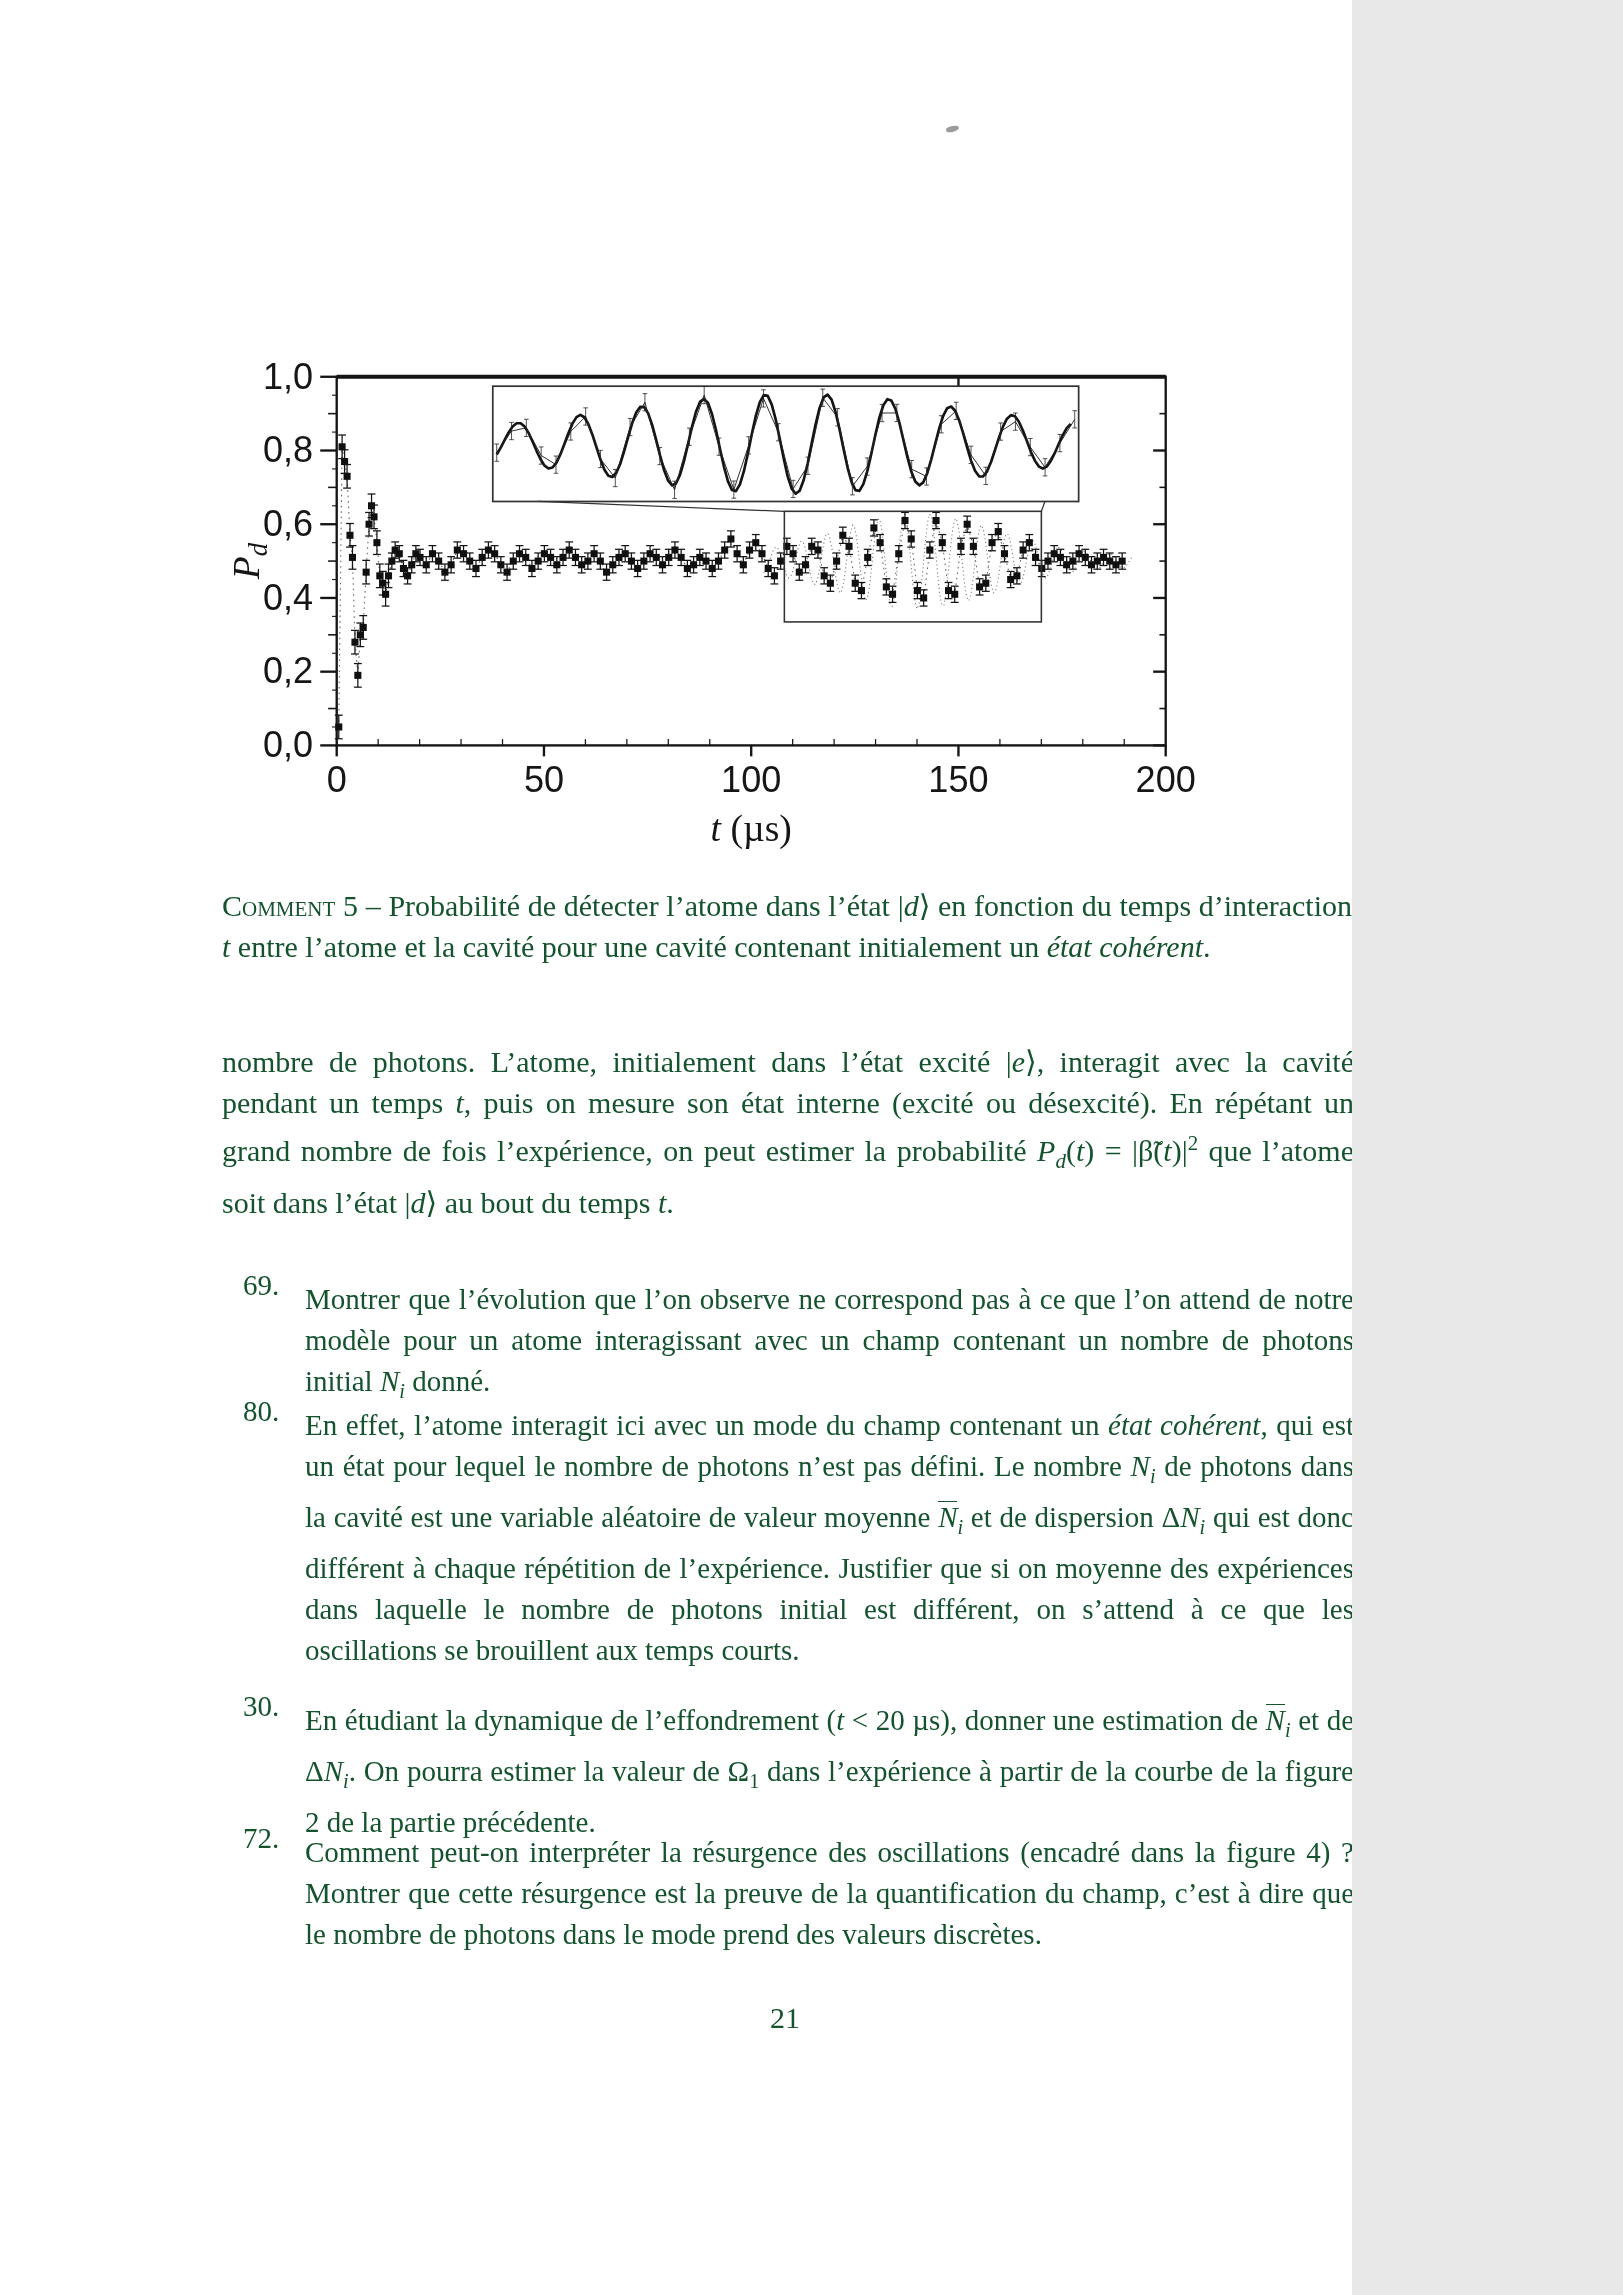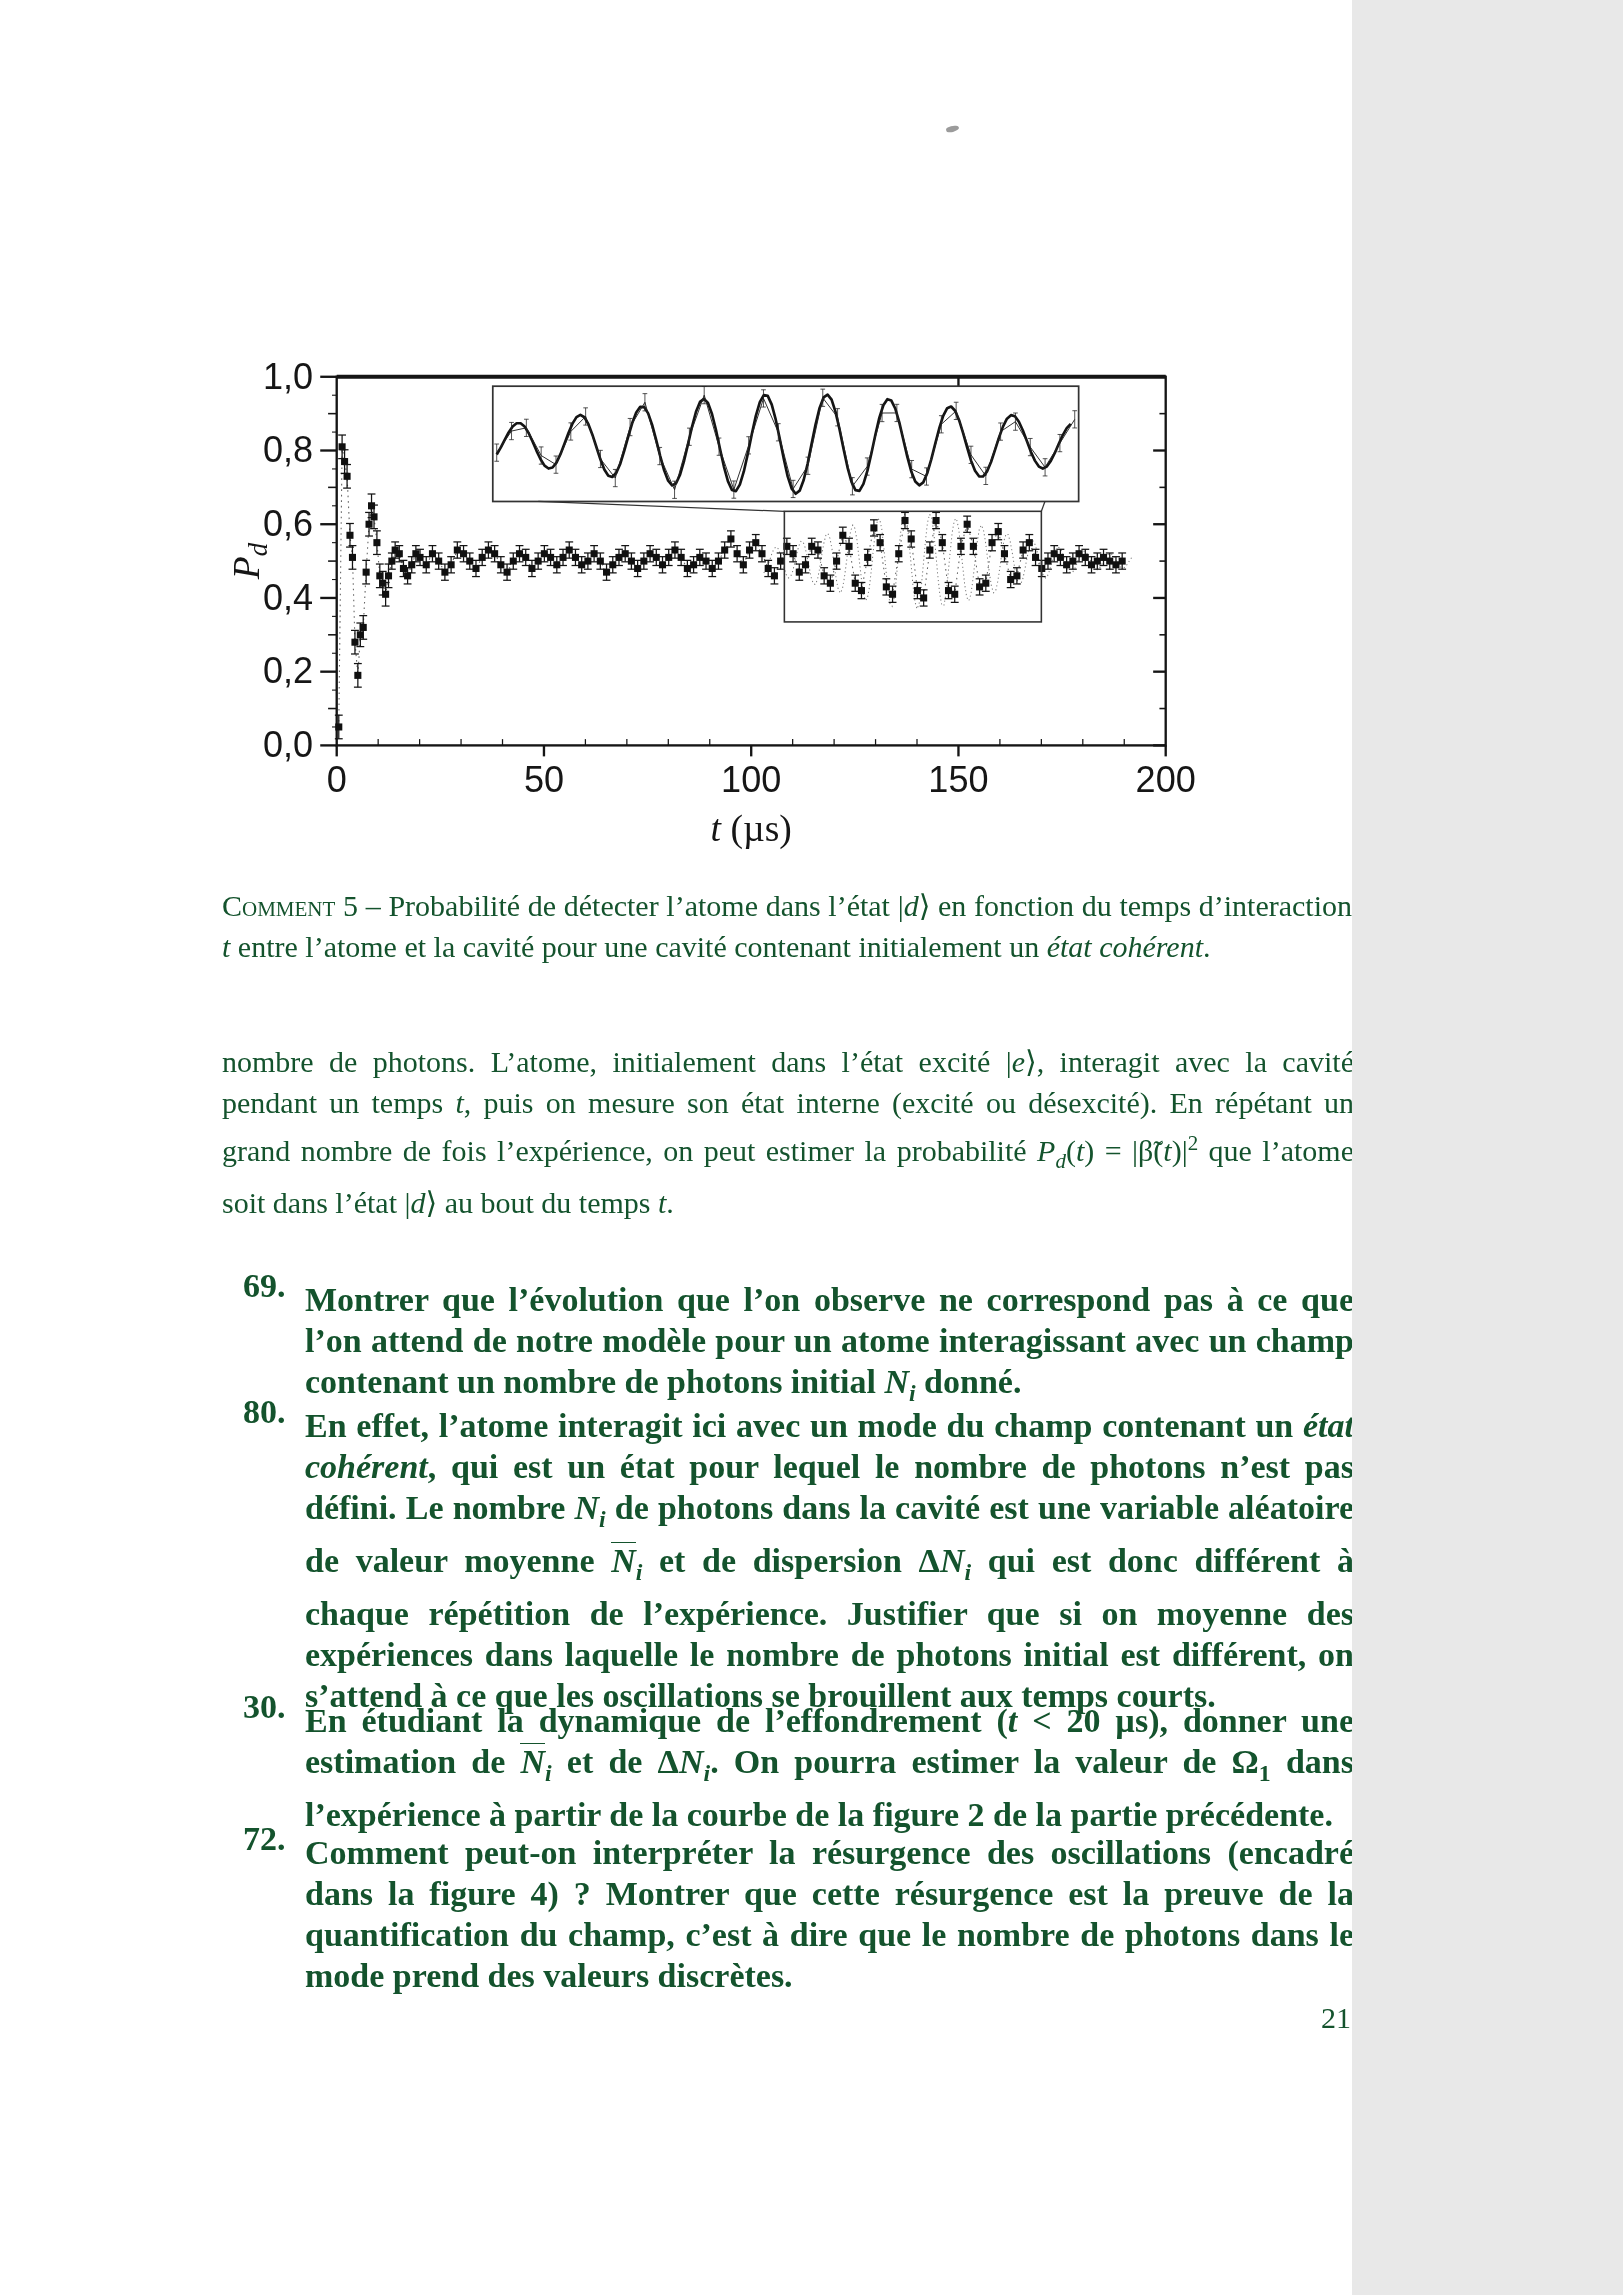--- a/index.html
+++ b/index.html
@@ -4,24 +4,24 @@
 <style>
   html,body{margin:0;padding:0;background:#e8e8e8;}
   .page{position:relative;width:1352px;height:2295px;background:#ffffff;overflow:hidden;
         font-family:"Liberation Serif","DejaVu Serif",serif;color:#14532d;}
   .textblock{position:absolute;font-size:30px;line-height:41px;text-align:justify;}
   .sc{font-variant:small-caps;}
   i{font-style:italic;}
   sub{font-size:70%;}
   sup{font-size:70%;}
   .ov{display:inline-block;border-top:1.6px solid currentColor;line-height:1.05;}
-  .item{position:absolute;left:222px;width:1132px;font-size:34px;line-height:41px;font-weight:bold;}
+  .item{position:absolute;left:222px;width:1132px;font-size:29px;line-height:41px;}
   .item .num{position:absolute;left:21px;top:0;}
   .item .itxt{display:block;padding-left:83px;text-align:justify;margin-top:14px;}
-  .pagenum{position:absolute;left:219px;width:1132px;text-align:right;font-size:30px;}
+  .pagenum{position:absolute;left:219px;width:1132px;text-align:center;font-size:30px;}
   .figwrap{position:absolute;left:232px;top:336px;width:989px;height:549px;}
   .speck{position:absolute;background:#222;opacity:.75;border-radius:40% 60% 50% 50%;}
   svg text{font-family:"Liberation Sans","DejaVu Sans",sans-serif;}
   svg .serif{font-family:"Liberation Serif","DejaVu Serif",serif;}
 </style>
 </head>
 <body>
 
 <div class="page">
 

